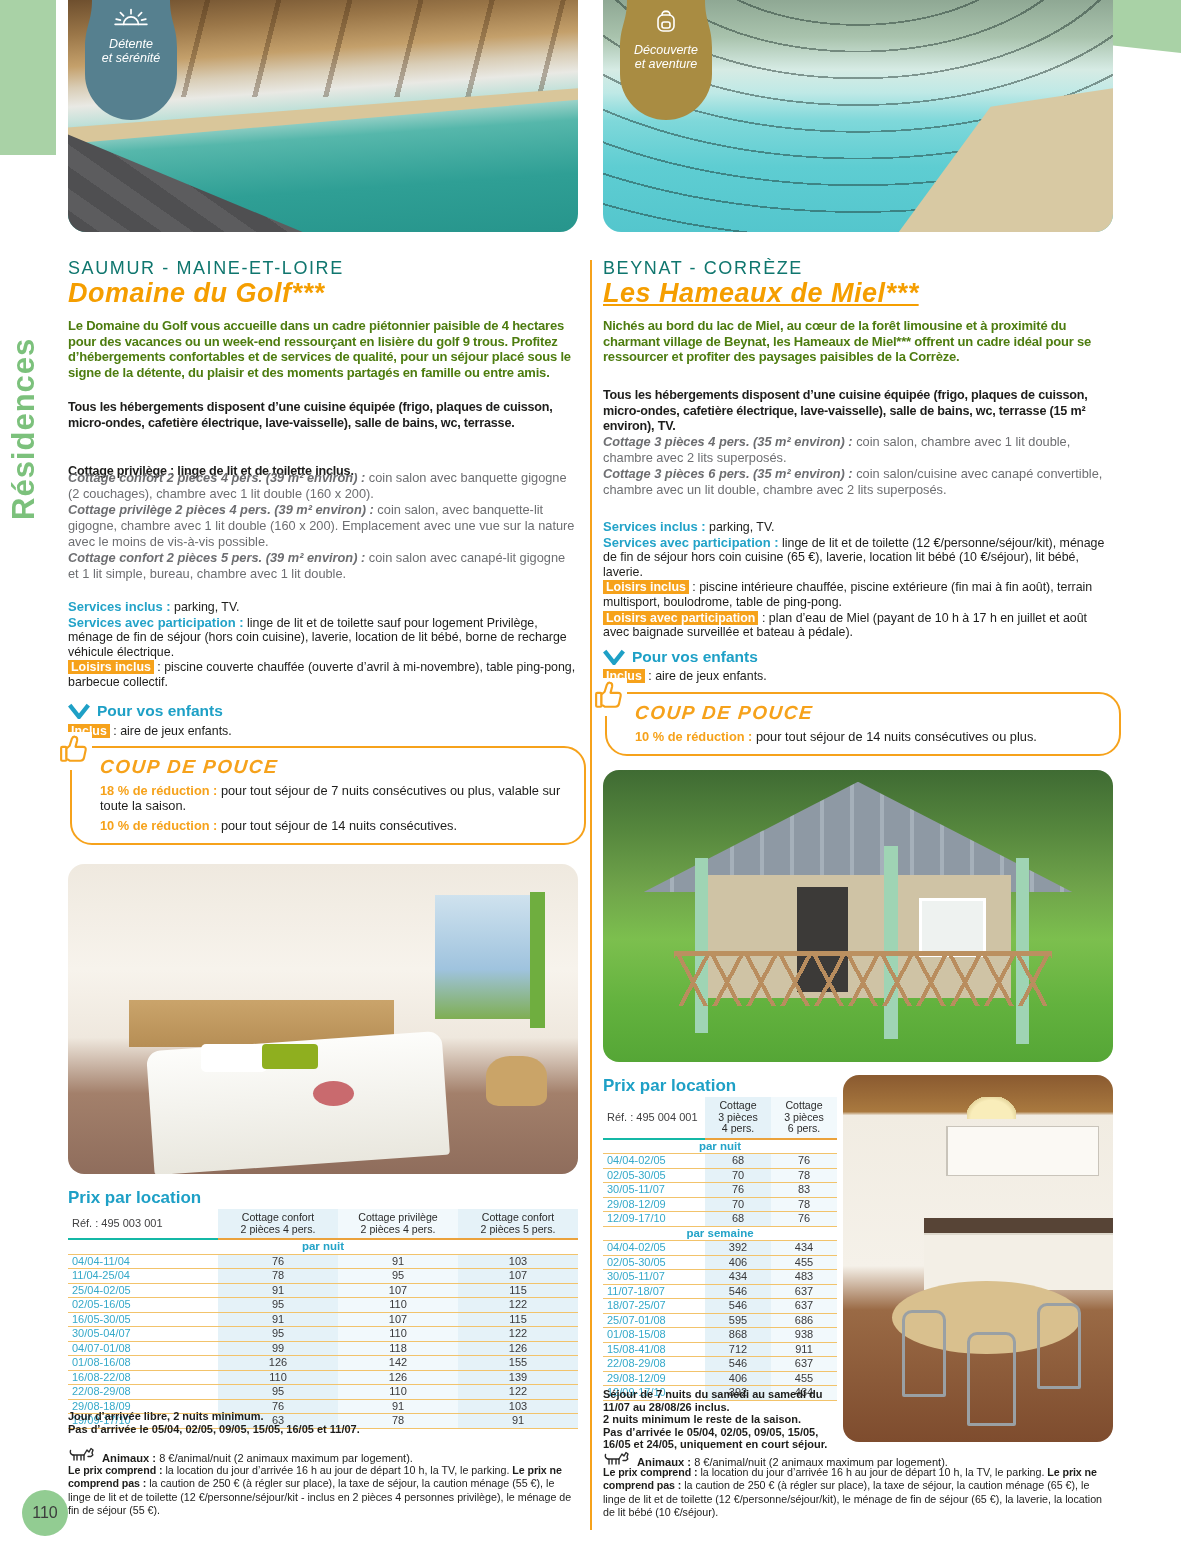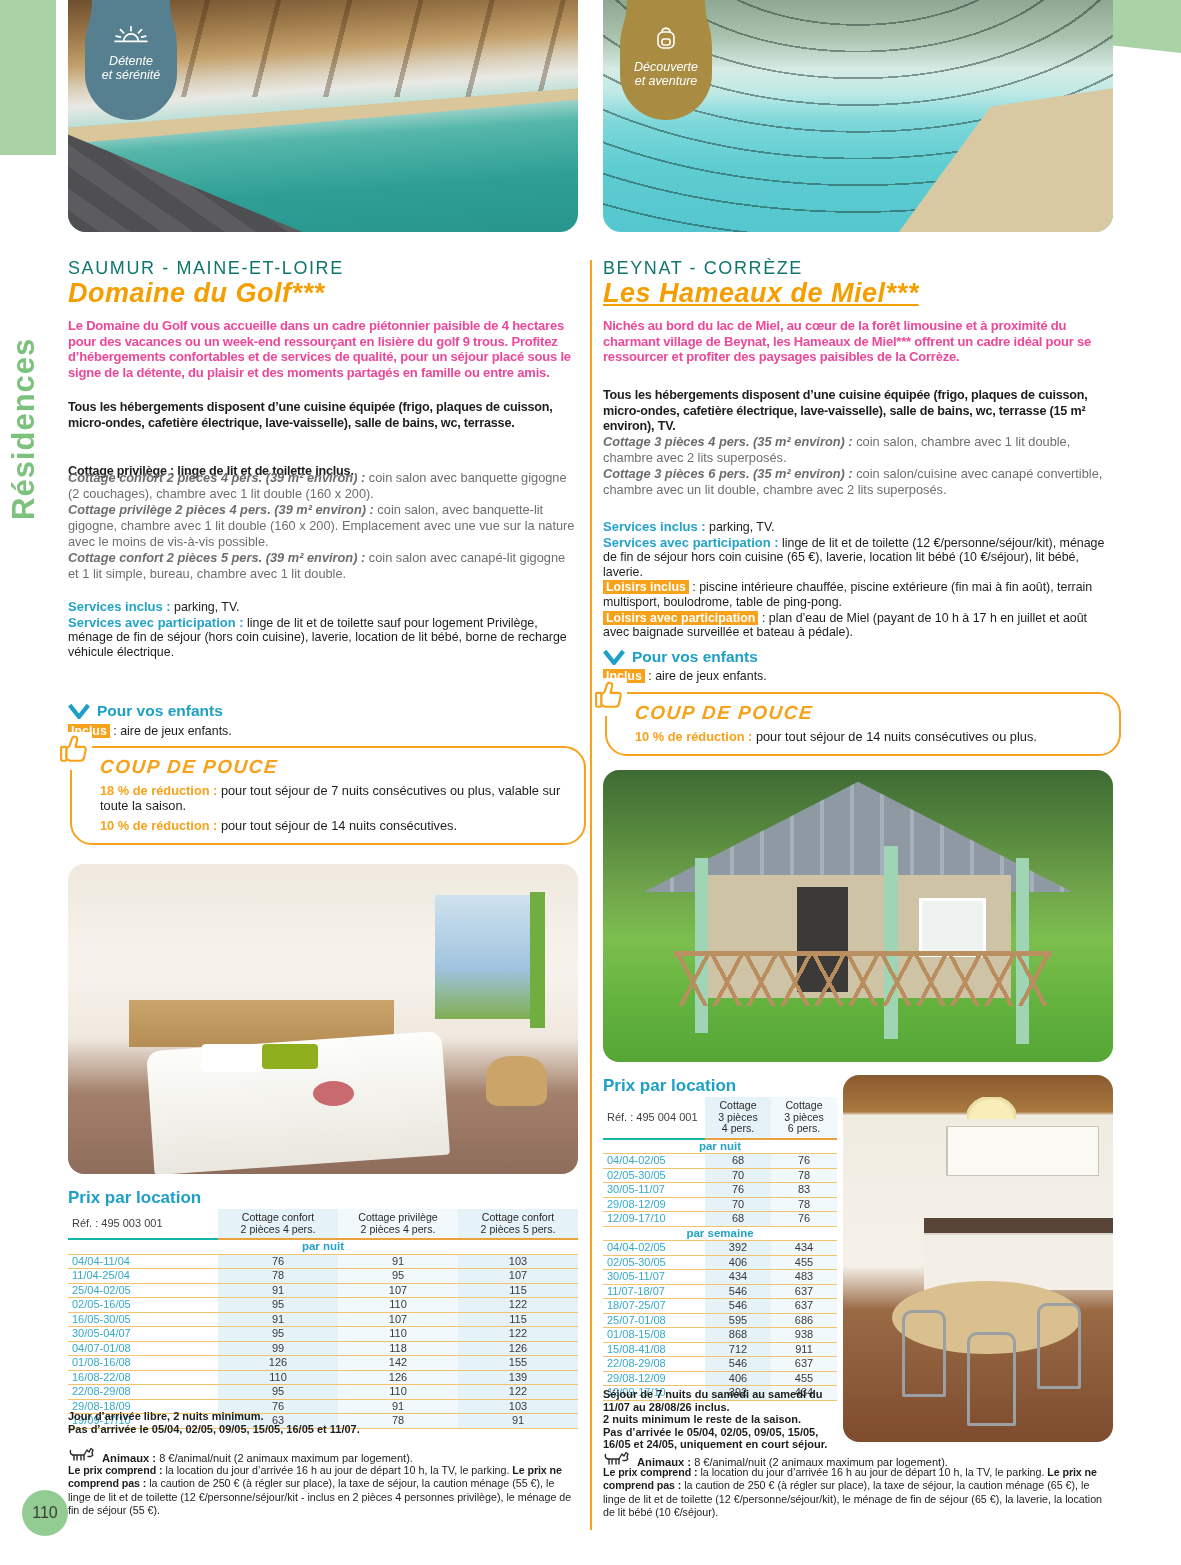--- a/index.html
+++ b/index.html
@@ -63,27 +63,27 @@
             box-shadow:inset 60px 0 0 -59px #c9c4ba, inset 130px 0 0 -129px #c9c4ba;}
   .kit-counter{left:30%;top:39%;width:70%;height:4%;background:#574436;}
   .kit-lower{left:30%;top:43%;width:70%;height:15%;background:#f3efe6;border-top:2px solid #ddd8cc;}
   .kit-lamp{left:46%;top:6%;width:18%;height:6%;background:radial-gradient(ellipse at 50% 100%,#f9edba 0 60%,#e4d49b 75%,transparent 76%);}
   .kit-table{left:18%;top:56%;width:70%;height:20%;background:#d9c08e;border-radius:50%;}
   .kit-chair{position:absolute;border:3px solid #9aa0a4;border-radius:10px 10px 2px 2px;background:transparent;}
 
   
   .badge{width:92px;top:0;color:#fff;text-align:center;}
   .badge svg.shape{position:absolute;left:0;top:0;}
-  .badge .inner{position:relative;padding-top:23px;}
+  .badge .inner{position:relative;padding-top:6px;}
   .badge-text{font-size:12.5px;font-style:italic;line-height:1.12;margin-top:3px;}
 
   
   .loc{font-size:18px;letter-spacing:1.6px;color:#0f766e;}
   .title{font-size:27px;font-weight:bold;font-style:italic;color:#F59E00;letter-spacing:.5px;}
-  .intro{width:510px;font-size:13px;font-weight:bold;color:#ec4899;line-height:15.5px;letter-spacing:-.2px;}
+  .intro{width:510px;font-size:13px;font-weight:bold;color:#4d7c0f;line-height:15.5px;letter-spacing:-.2px;}
   .blackbold{width:510px;font-size:12.6px;font-weight:bold;line-height:15.5px;letter-spacing:-.2px;color:#1d1d1b;}
   .cottages{width:510px;font-size:12.8px;color:#6D6E71;line-height:16px;}
   .cottage{margin:0;}
   .cottage-lead{font-weight:bold;font-style:italic;}
   .svc{width:510px;font-size:12.4px;line-height:14.6px;color:#1d1d1b;}
   .svc-line{margin-bottom:1px;}
   .svc-label{color:#23A3C8;font-weight:bold;font-size:13px;}
   .chip{background:#F6A21B;color:#fff;font-weight:bold;font-size:12.4px;padding:0 3px;}
   .kids-h{display:flex;align-items:center;gap:7px;font-size:15.5px;font-weight:bold;color:#1EA0C6;}
   .kids-line{font-size:12.4px;}
@@ -177,20 +177,21 @@
     <div class="abs blackbold" style="top:148px;">Tous les hébergements disposent d’une cuisine équipée (frigo, plaques de cuisson, micro-ondes, cafetière électrique, lave-vaisselle), salle de bains, wc, terrasse.</div>
     <div class="abs blackbold" style="top:212px;">Cottage privilège : linge de lit et de toilette inclus.</div>
     <div class="abs cottages" style="top:218px;">
         <div class="cottage"><span class="cottage-lead">Cottage confort 2 pièces 4 pers. (39 m² environ) :</span><span> coin salon avec banquette gigogne (2 couchages), chambre avec 1 lit double (160 x 200).</span></div>
         <div class="cottage"><span class="cottage-lead">Cottage privilège 2 pièces 4 pers. (39 m² environ) :</span><span> coin salon, avec banquette-lit gigogne, chambre avec 1 lit double (160 x 200). Emplacement avec une vue sur la nature avec le moins de vis-à-vis possible.</span></div>
         <div class="cottage"><span class="cottage-lead">Cottage confort 2 pièces 5 pers. (39 m² environ) :</span><span> coin salon avec canapé-lit gigogne et 1 lit simple, bureau, chambre avec 1 lit double.</span></div>
       </div>
     <div class="abs svc" style="top:348px;">
         <div class="svc-line"><span class="svc-label">Services inclus :</span><span> parking, TV.</span></div>
         <div class="svc-line"><span class="svc-label">Services avec participation :</span><span> linge de lit et de toilette sauf pour logement Privilège, ménage de fin de séjour (hors coin cuisine), laverie, location de lit bébé, borne de recharge véhicule électrique.</span></div>
+        <div class="svc-line"><span class="chip">Loisirs inclus</span><span> : piscine couverte chauffée (ouverte d’avril à mi-novembre), table ping-pong, barbecue collectif.</span></div>
       </div>
 
     <div class="abs kids-h" style="top:450px;">
       <svg width="22" height="16" viewBox="0 0 26 18">
         <path d="M2 2 L13 16 L24 2" fill="none" stroke="#1EA0C6" stroke-width="5"></path>
       </svg>
       <span>Pour vos enfants</span>
     </div>
     <div class="abs kids-line" style="top:472px;">
       <span class="chip">Inclus</span><span> : aire de jeux enfants.</span>

